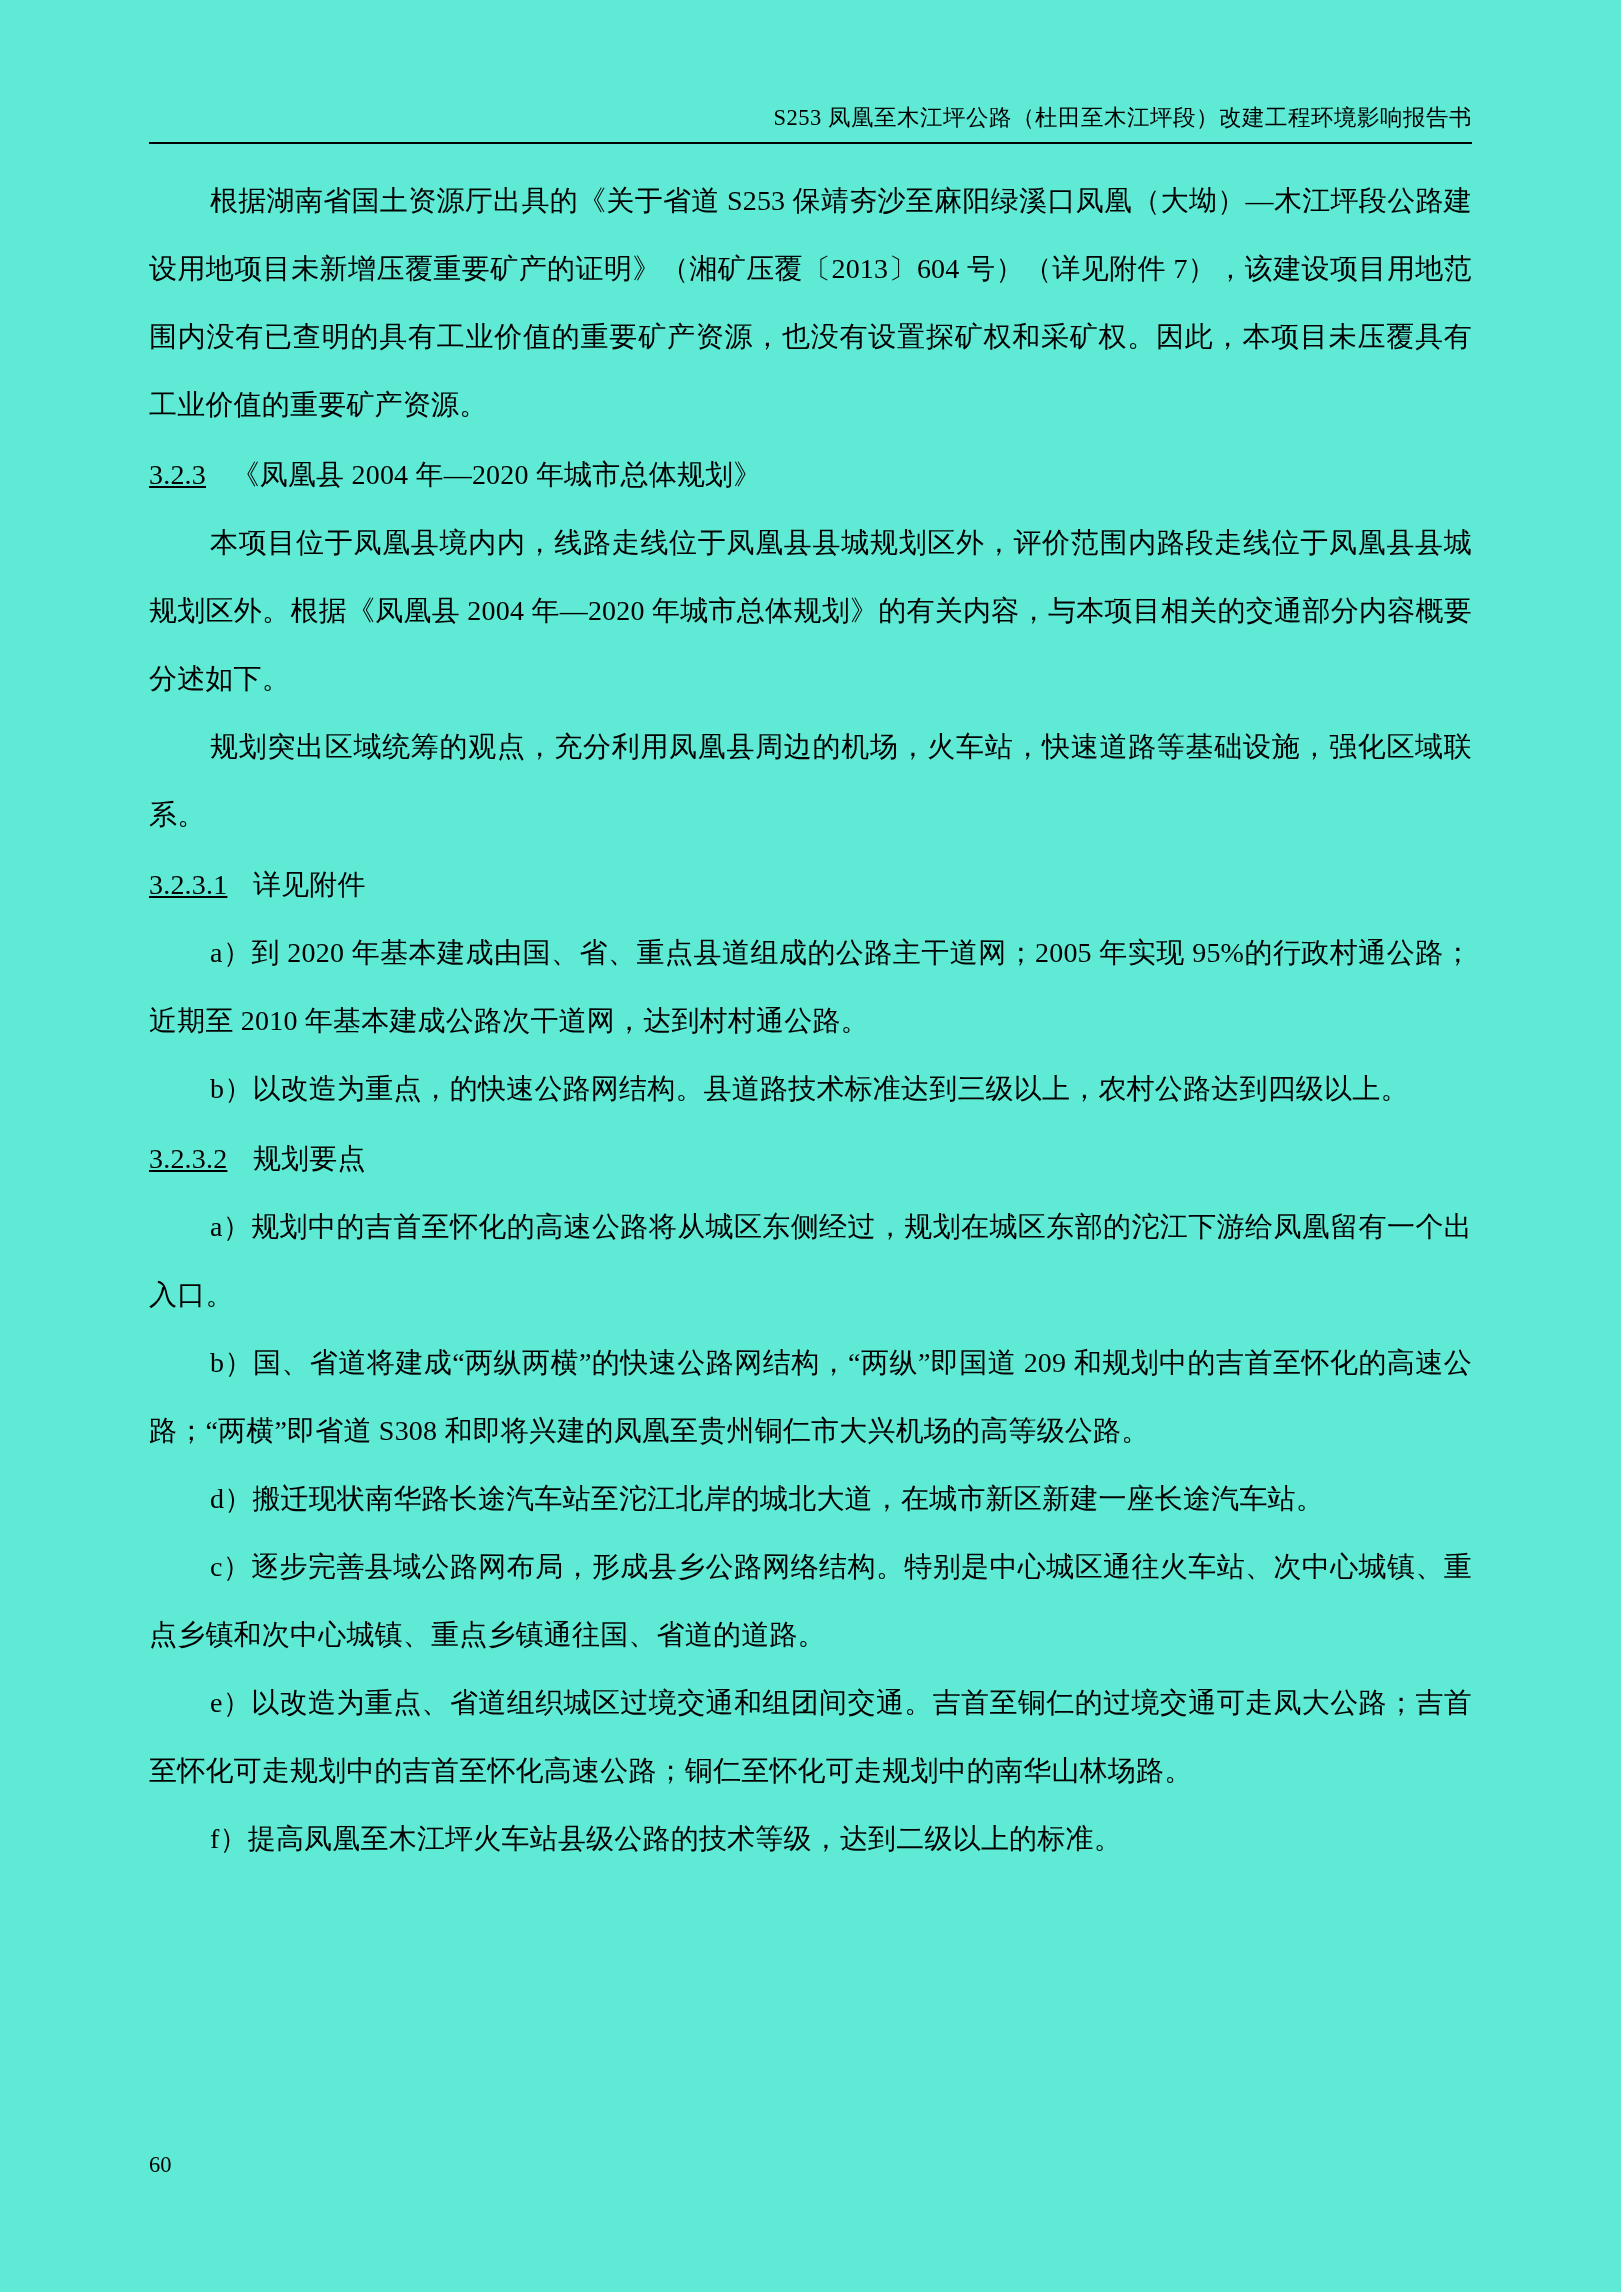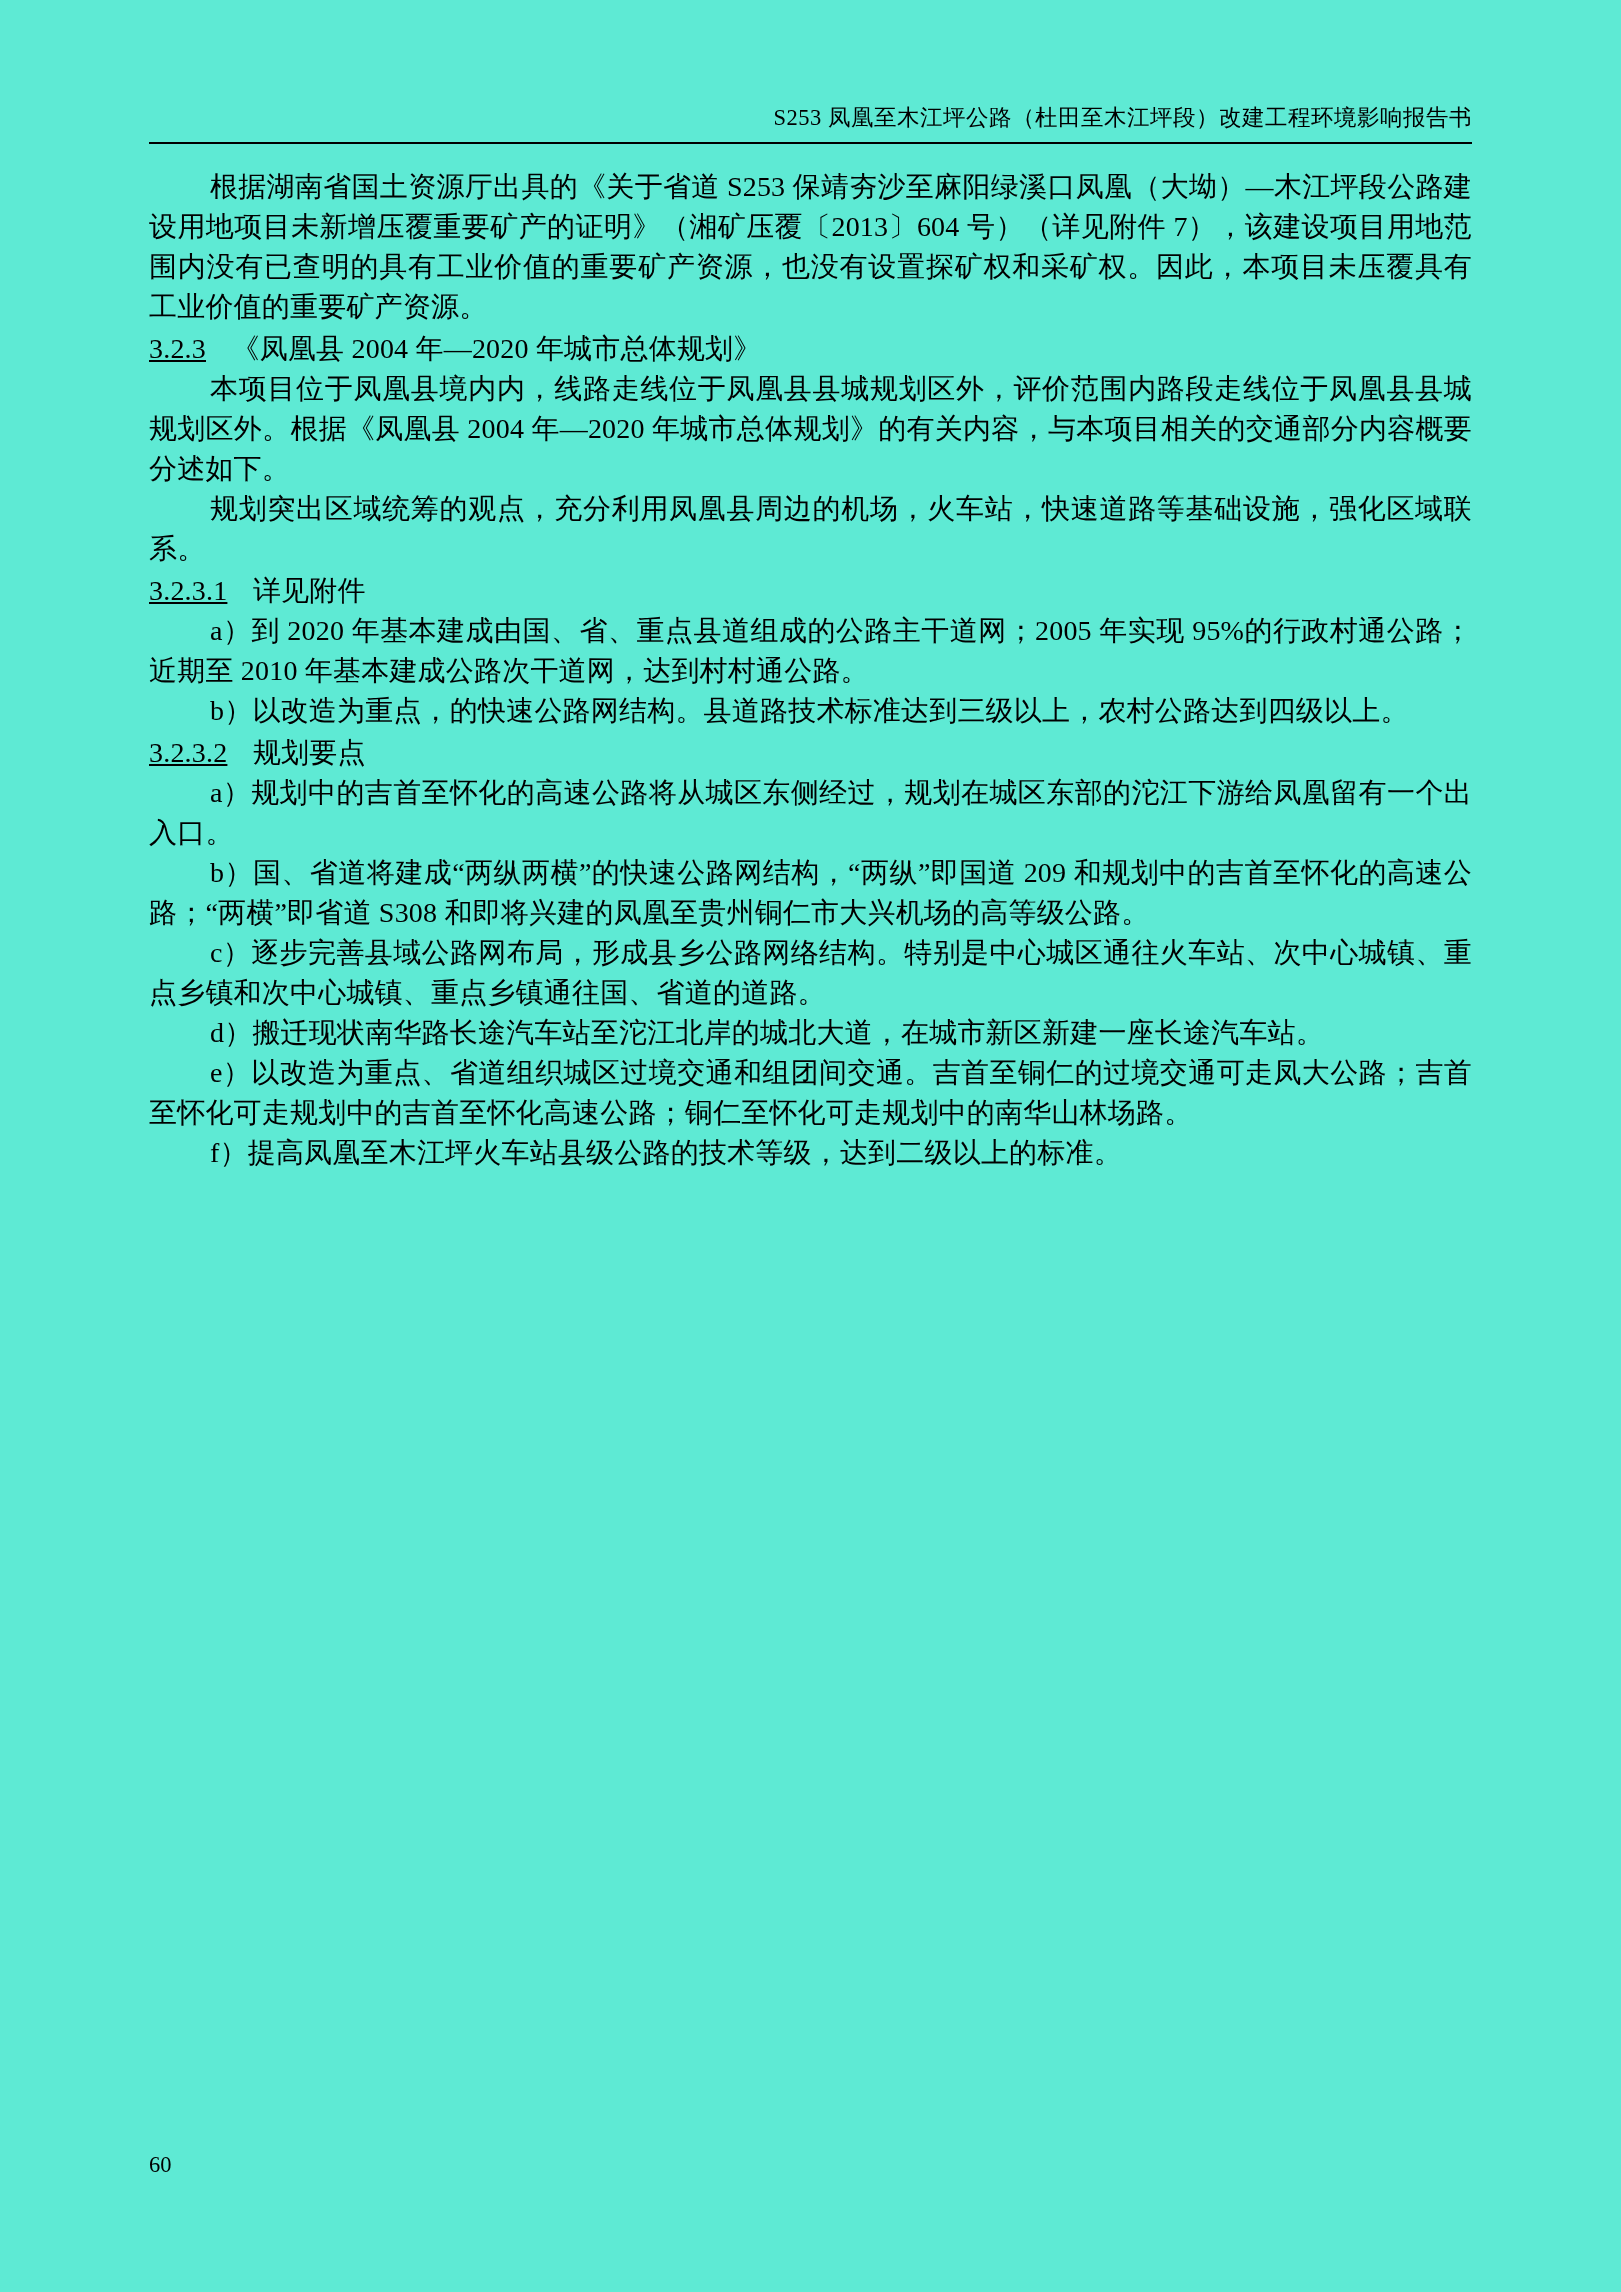--- a/index.html
+++ b/index.html
@@ -48,21 +48,21 @@
   }
   .body-text {
     position: absolute;
     top: 167px;
     left: 0;
     width: 1323px;
   }
   p {
     margin: 0;
     font-size: 28px;
-    line-height: 40px;
+    line-height: 68px;
     text-align: justify;
     text-justify: inter-ideograph;
     letter-spacing: 0.2px;
   }
   p.indent {
     text-indent: 61px;
   }
   p.heading {
     text-indent: 0;
     margin-top: 2px;
@@ -112,23 +112,23 @@
       <p class="indent">a）到 2020 年基本建成由国、省、重点县道组成的公路主干道网；2005 年实现 95%的行政村通公路；近期至 2010 年基本建成公路次干道网，达到村村通公路。</p>
 
       <p class="indent">b）以改造为重点，的快速公路网结构。县道路技术标准达到三级以上，农村公路达到四级以上。</p>
 
       <p class="heading"><span class="heading-num num">3.2.3.2</span><span class="heading-gap"></span><span>规划要点</span></p>
 
       <p class="indent">a）规划中的吉首至怀化的高速公路将从城区东侧经过，规划在城区东部的沱江下游给凤凰留有一个出入口。</p>
 
       <p class="indent">b）国、省道将建成“两纵两横”的快速公路网结构，“两纵”即国道 209 和规划中的吉首至怀化的高速公路；“两横”即省道 S308 和即将兴建的凤凰至贵州铜仁市大兴机场的高等级公路。</p>
 
+      <p class="indent">d）搬迁现状南华路长途汽车站至沱江北岸的城北大道，在城市新区新建一座长途汽车站。</p>
+
       <p class="indent">c）逐步完善县域公路网布局，形成县乡公路网络结构。特别是中心城区通往火车站、次中心城镇、重点乡镇和次中心城镇、重点乡镇通往国、省道的道路。</p>
-
-      <p class="indent">d）搬迁现状南华路长途汽车站至沱江北岸的城北大道，在城市新区新建一座长途汽车站。</p>
 
       <p class="indent">e）以改造为重点、省道组织城区过境交通和组团间交通。吉首至铜仁的过境交通可走凤大公路；吉首至怀化可走规划中的吉首至怀化高速公路；铜仁至怀化可走规划中的南华山林场路。</p>
 
       <p class="indent">f）提高凤凰至木江坪火车站县级公路的技术等级，达到二级以上的标准。</p>
 
     </div>
 
     <div class="pagenum">60</div>
 
   </div>

